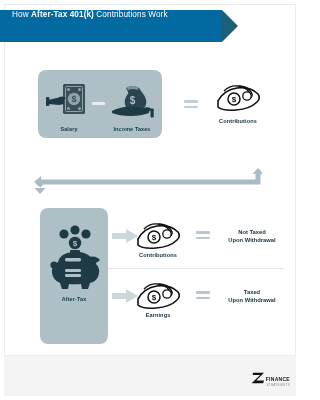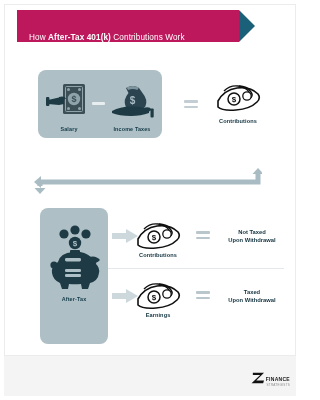--- a/index.html
+++ b/index.html
@@ -19,24 +19,24 @@
   .outer-card {
     position:absolute;
     left:4px; top:4px; width:292px; height:392px;
     background:#ffffff;
     border:1px solid #ececec;
   }
 
   
   .banner {
     position:absolute;
-    left:17px; top:10px;
+    left:0; top:10px;
     width:222px; height:32px;
-    background:#be185d;
-    display:flex; align-items:flex-end;
+    background:#0369a1;
+    display:flex; align-items:flex-start;
     padding-left:12px;
     z-index:5;
   }
   .banner:after {
     content:"";
     position:absolute;
     right:-16px; top:0;
     border-top:16px solid transparent;
     border-bottom:16px solid transparent;
     border-left:16px solid #1b6079;

